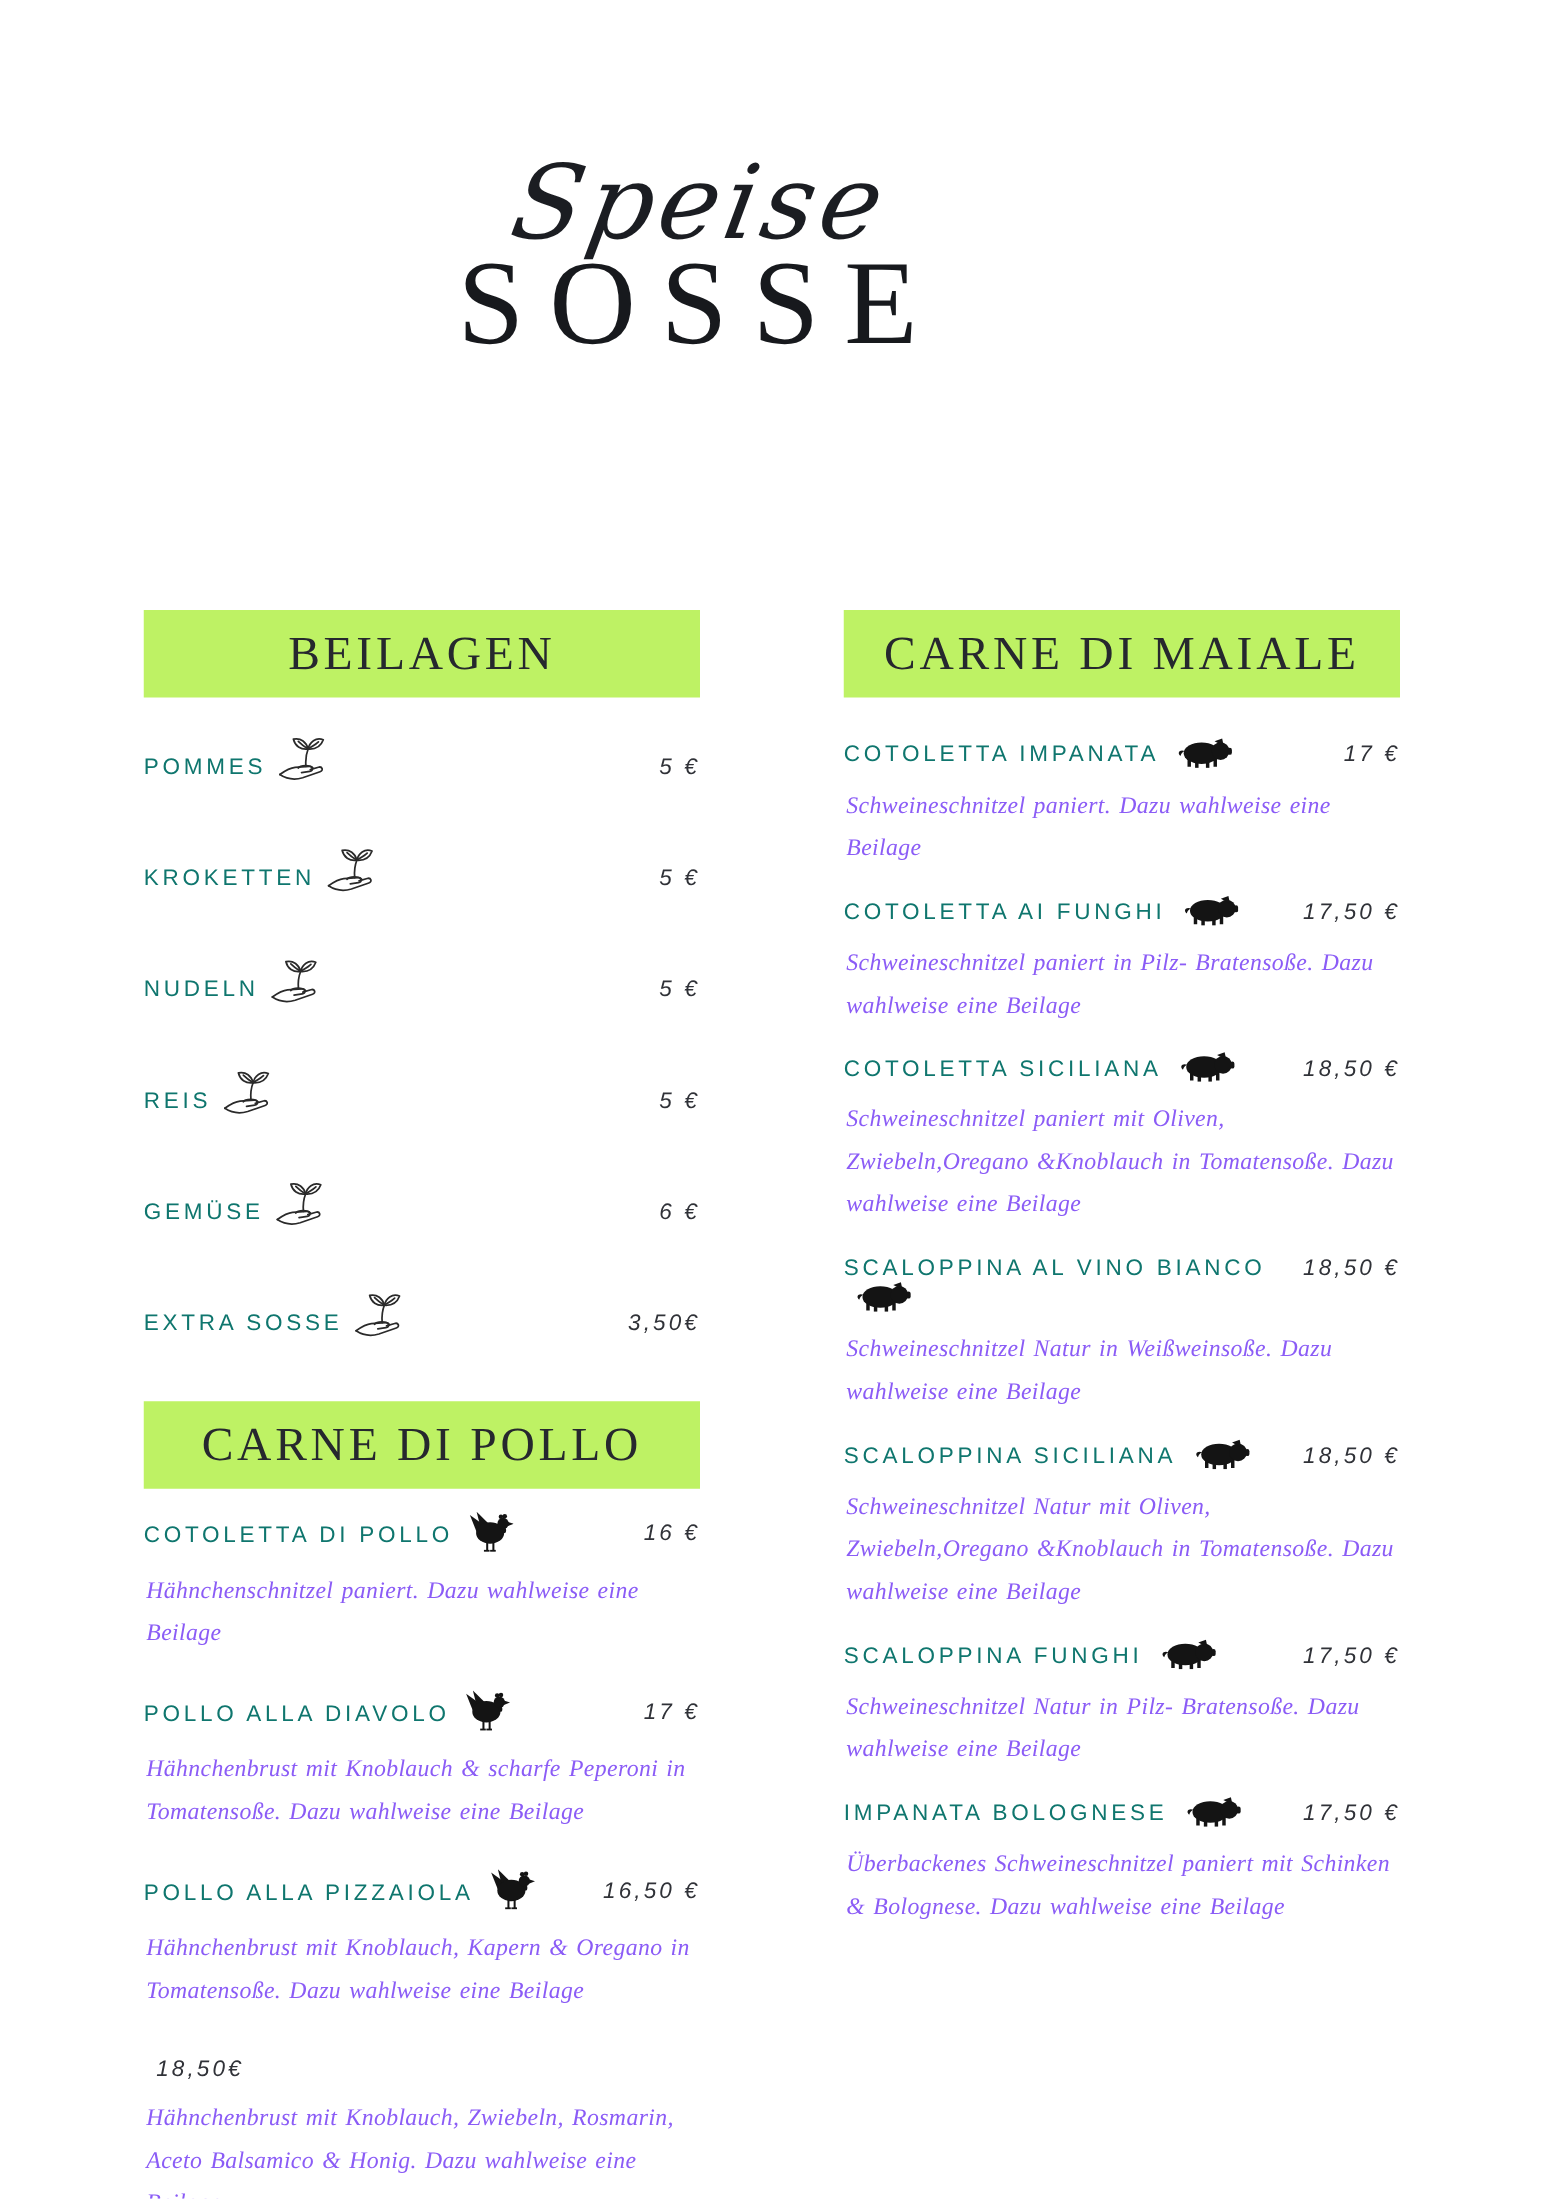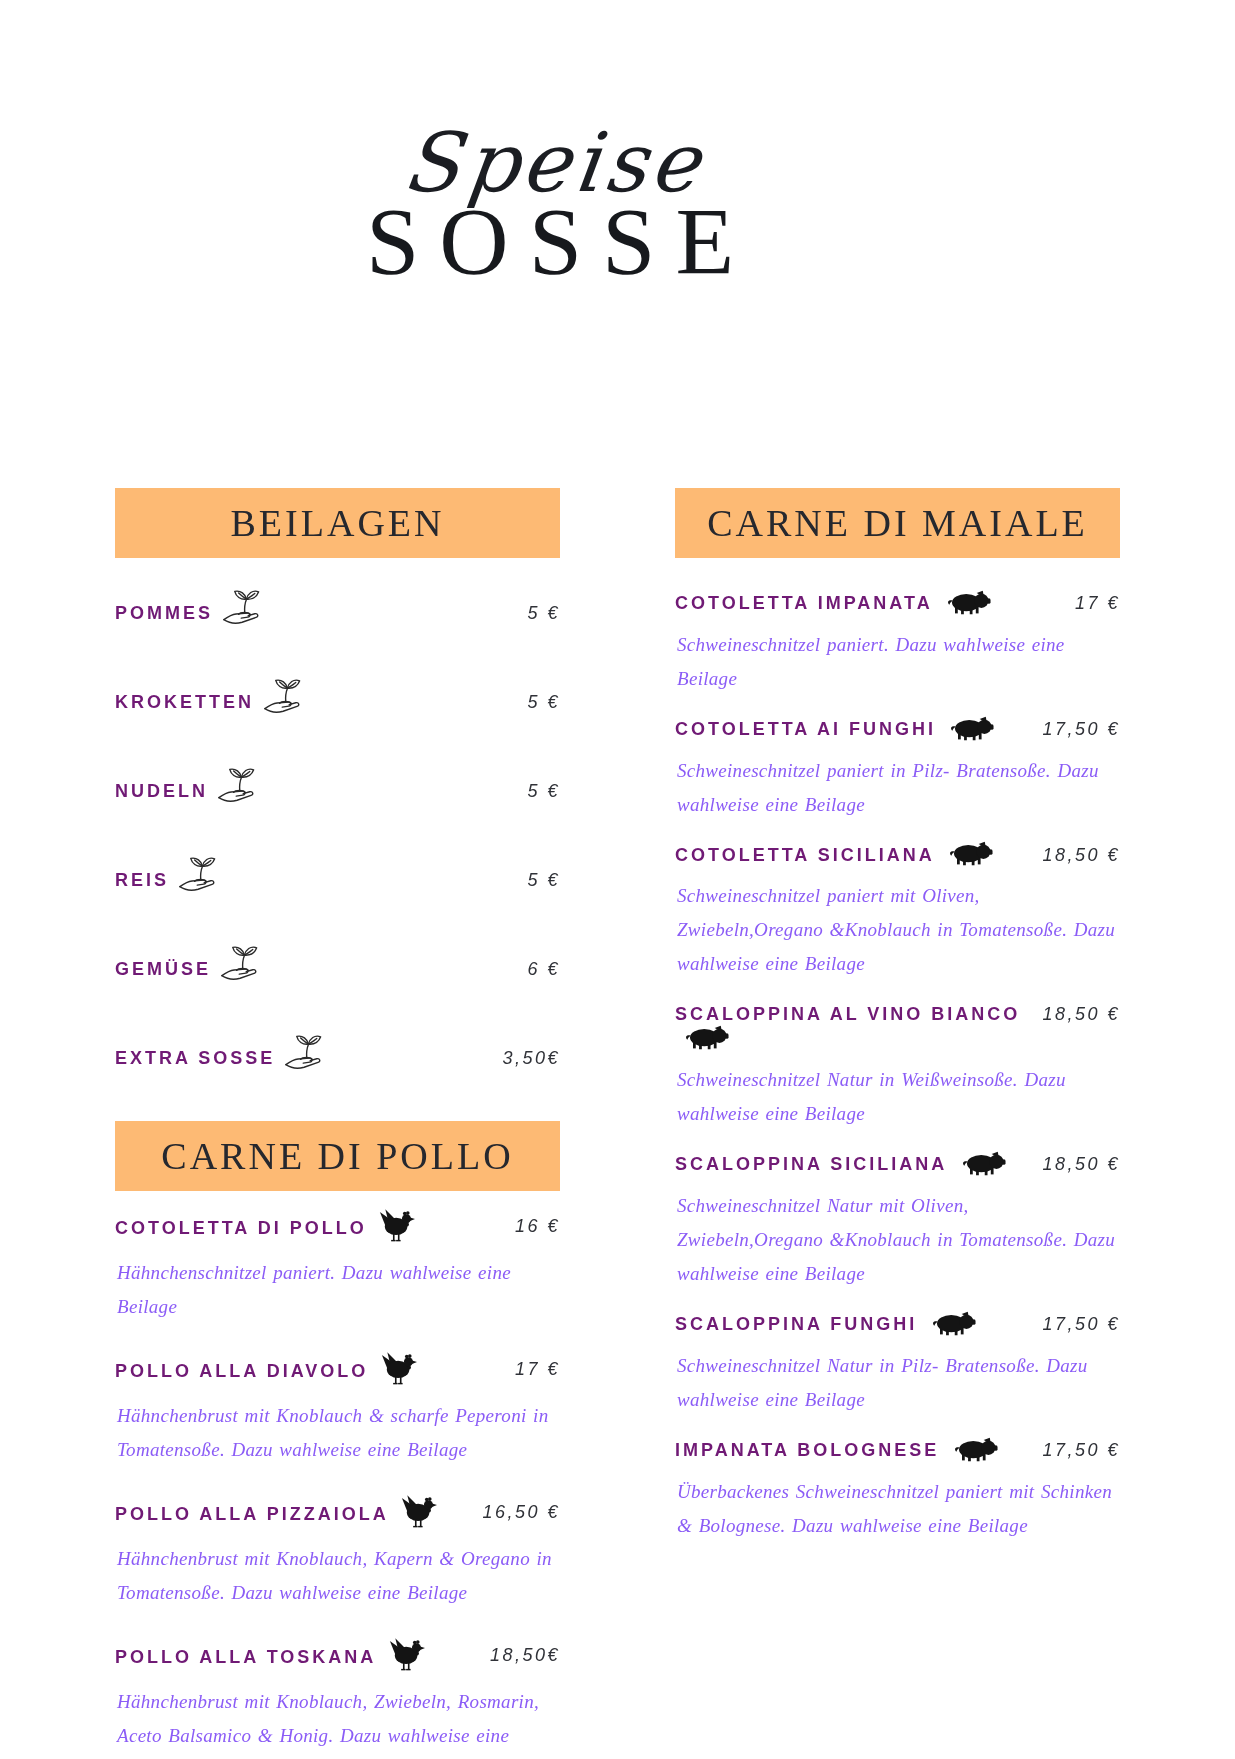--- a/index.html
+++ b/index.html
@@ -34,21 +34,21 @@
     margin-top:-14px;
     font-weight:400;
   }
   
   .col{position:absolute;top:488px;width:445px;}
   .col-left{left:115px;}
   .col-right{left:675px;}
   
   .banner{
     height:70px;
-    background:#fdba74;
+    background:#bef264;
     display:flex;align-items:center;justify-content:center;
   }
   .banner-text{
     font-family:"Liberation Serif",serif;
     font-size:38px;
     letter-spacing:3px;
     color:#26282e;
     white-space:nowrap;
   }
   .banner-pollo{margin-top:50px;text-align:right;}
@@ -56,23 +56,23 @@
   .side-row{
     display:flex;align-items:center;
     height:26px;
     margin-top:63px;
   }
   .side-row:first-of-type{margin-top:42px;}
   .spacer{flex:1;}
   
   .item-name{
     font-size:18px;
-    font-weight:700;
+    font-weight:400;
     letter-spacing:3px;
-    color:#701a75;
+    color:#0f766e;
     line-height:26px;
   }
   .price{
     font-style:italic;
     font-size:18px;
     letter-spacing:2.5px;
     color:#303238;
     white-space:nowrap;
     line-height:26px;
   }
@@ -250,26 +250,20 @@
             <span class="icon ic-hen"><svg width="36" height="33">
                   <use href="#ic-hen"></use>
                 </svg></span>
           </div>
           <span class="price item-price">16,50 €</span>
         </div>
         <p class="item-desc">Hähnchenbrust mit Knoblauch, Kapern &amp; Oregano in Tomatensoße. Dazu wahlweise eine Beilage</p>
       </div>
       <div class="menu-item">
         <div class="item-head">
-          <div class="name-wrap">
-            <span class="item-name">POLLO ALLA TOSKANA</span>
-            <span class="icon ic-hen"><svg width="36" height="33">
-                  <use href="#ic-hen"></use>
-                </svg></span>
-          </div>
           <span class="price item-price">18,50€</span>
         </div>
         <p class="item-desc">Hähnchenbrust mit Knoblauch, Zwiebeln, Rosmarin, Aceto Balsamico &amp; Honig. Dazu wahlweise eine Beilage</p>
       </div>
     </div>
   </div>
 
   <div class="col col-right">
 
     <div class="banner">

